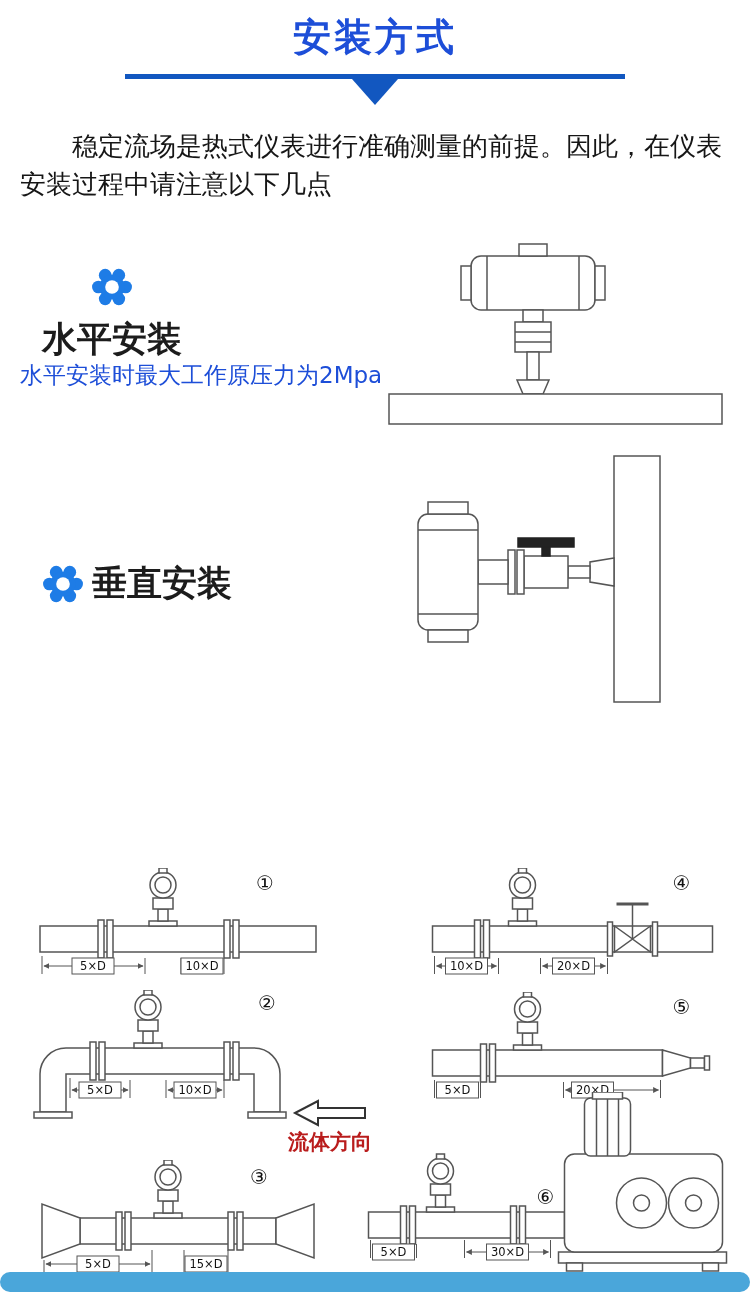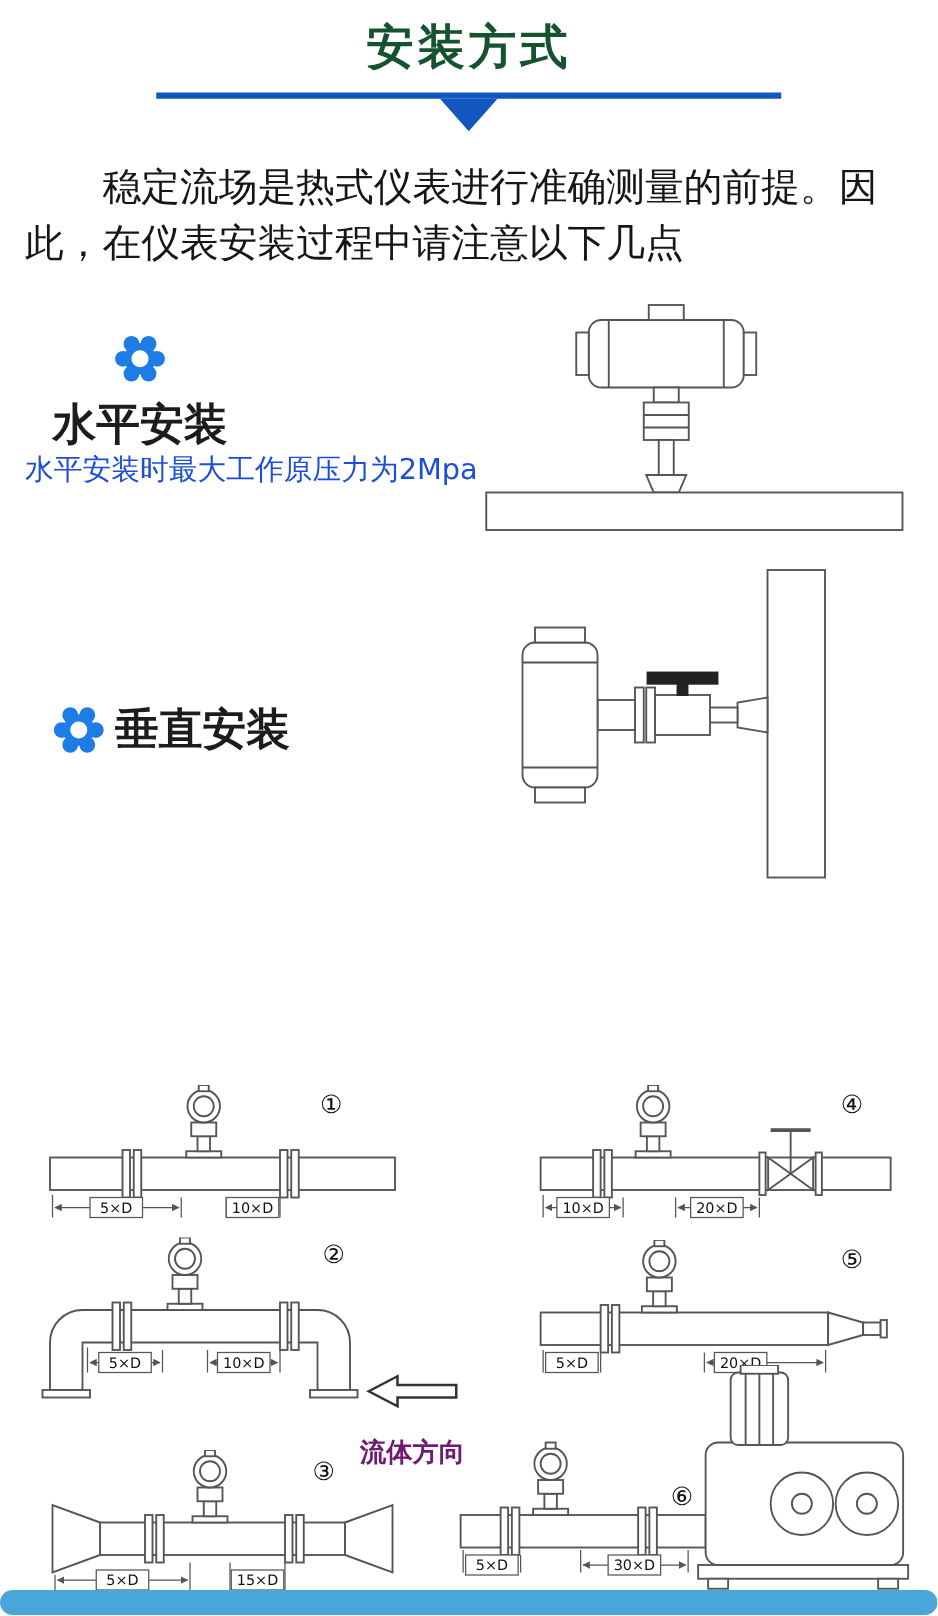--- a/index.html
+++ b/index.html
@@ -4,38 +4,38 @@
 <style>
   html,body{margin:0;padding:0;background:#fff;}
   #page{position:relative;width:750px;height:1293px;background:#fff;overflow:hidden;
         font-family:"DejaVu Sans","Liberation Sans",sans-serif;color:#111;}
   .abs{position:absolute;}
   #page-title{top:12px;left:0;width:750px;text-align:center;font-size:38px;font-weight:bold;
               letter-spacing:3px;color:#1257c0;}
   #title-underline{top:74px;left:125px;width:500px;height:5px;background:#1257c0;}
   #title-arrow{top:79px;left:352px;width:0;height:0;border-left:23px solid transparent;
                border-right:23px solid transparent;border-top:26px solid #1257c0;}
-  .para{left:20px;width:712px;font-size:31px;line-height:1.46;text-indent:2em;color:#161616;}
+  .para{left:20px;width:712px;font-size:26px;line-height:1.46;text-indent:2em;color:#161616;}
   #intro{top:128px;}
   #note{top:724px;width:714px;}
   .sec-head{display:flex;align-items:center;gap:8px;}
   .sec-head .txt{font-size:35px;font-weight:bold;color:#1c1c1c;}
   #h-head{top:266px;left:42px;flex-direction:column;}
   #v-head{top:560px;left:42px;}
   .sec-desc{left:20px;font-size:23px;color:#1d4ed8;}
   #h-desc{top:360px;}
   #v-desc{top:642px;}
   svg{display:block;}
   svg text{font-family:"DejaVu Sans","Liberation Sans",sans-serif;}
   .draw{stroke:#555;stroke-width:1.5;fill:#fff;}
   .dim line{stroke:#555;stroke-width:1;}
   .dimbox{fill:#fff;stroke:#555;stroke-width:1;}
   .dimtxt{font-size:11.5px;fill:#111;}
   .numtxt{font-size:20px;fill:#111;}
-  #flow-label{top:1128px;left:270px;width:120px;text-align:center;font-size:21px;font-weight:bold;color:#701a75;margin-top:20px;}
+  #flow-label{top:1128px;left:270px;width:120px;text-align:center;font-size:21px;font-weight:bold;color:#b91c1c;}
   #footer-bar{bottom:1px;left:0;width:750px;height:20px;border-radius:10px;background:#4aa6da;}
 </style>
 </head>
 <body>
 
 <svg width="0" height="0" style="position:absolute" aria-hidden="true">
   <defs>
     <g id="sym-meter" stroke="#555" stroke-width="1.5" fill="#fff">
       <rect x="6" y="54" width="28" height="5"></rect>
       <rect x="15" y="42" width="10" height="12"></rect>
@@ -46,21 +46,21 @@
     </g>
     <g id="sym-flange" stroke="#555" stroke-width="1.5" fill="#fff">
       <rect x="0" y="0" width="6" height="38"></rect>
       <rect x="9" y="0" width="6" height="38"></rect>
     </g>
   </defs>
 </svg>
 
 <div id="page">
 
-  <div class="abs" id="page-title" style="color: #14532d;">安装方式</div>
+  <div class="abs" id="page-title" style="color: #1d4ed8;">安装方式</div>
   <div class="abs" id="title-underline" style="background: rgb(18, 87, 192);"></div>
   <div class="abs" id="title-arrow" style="border-top-color: rgb(18, 87, 192);"></div>
 
   <div class="abs para" id="intro">稳定流场是热式仪表进行准确测量的前提。因此，在仪表安装过程中请注意以下几点</div>
 
   <div class="abs sec-head" id="h-head">
     <svg width="42" height="42" viewBox="0 0 40 40">
       <g fill="#1e7ce6">
         <circle cx="33" cy="20" r="6"></circle>
           <circle cx="26.5" cy="8.7" r="6"></circle>

